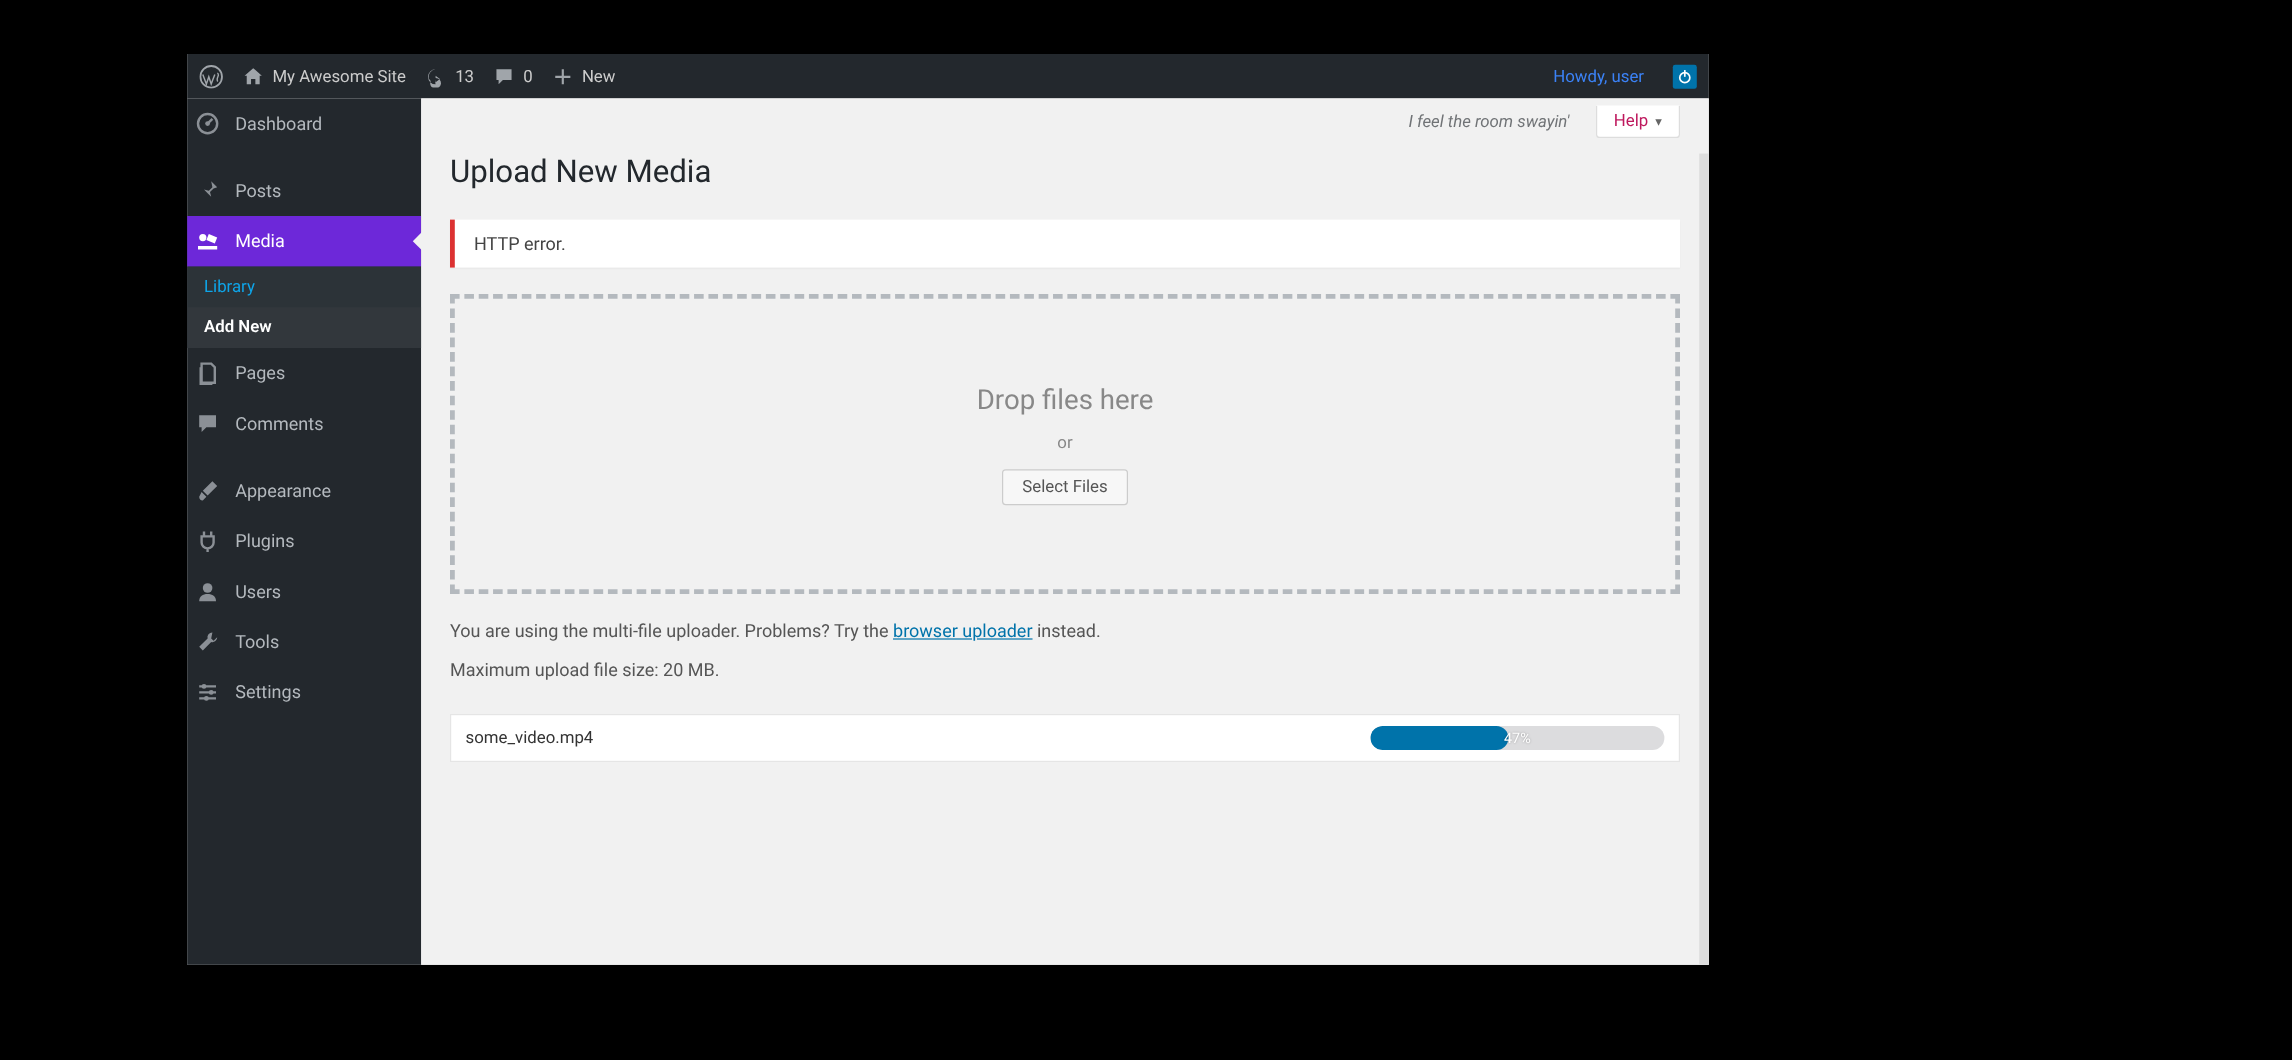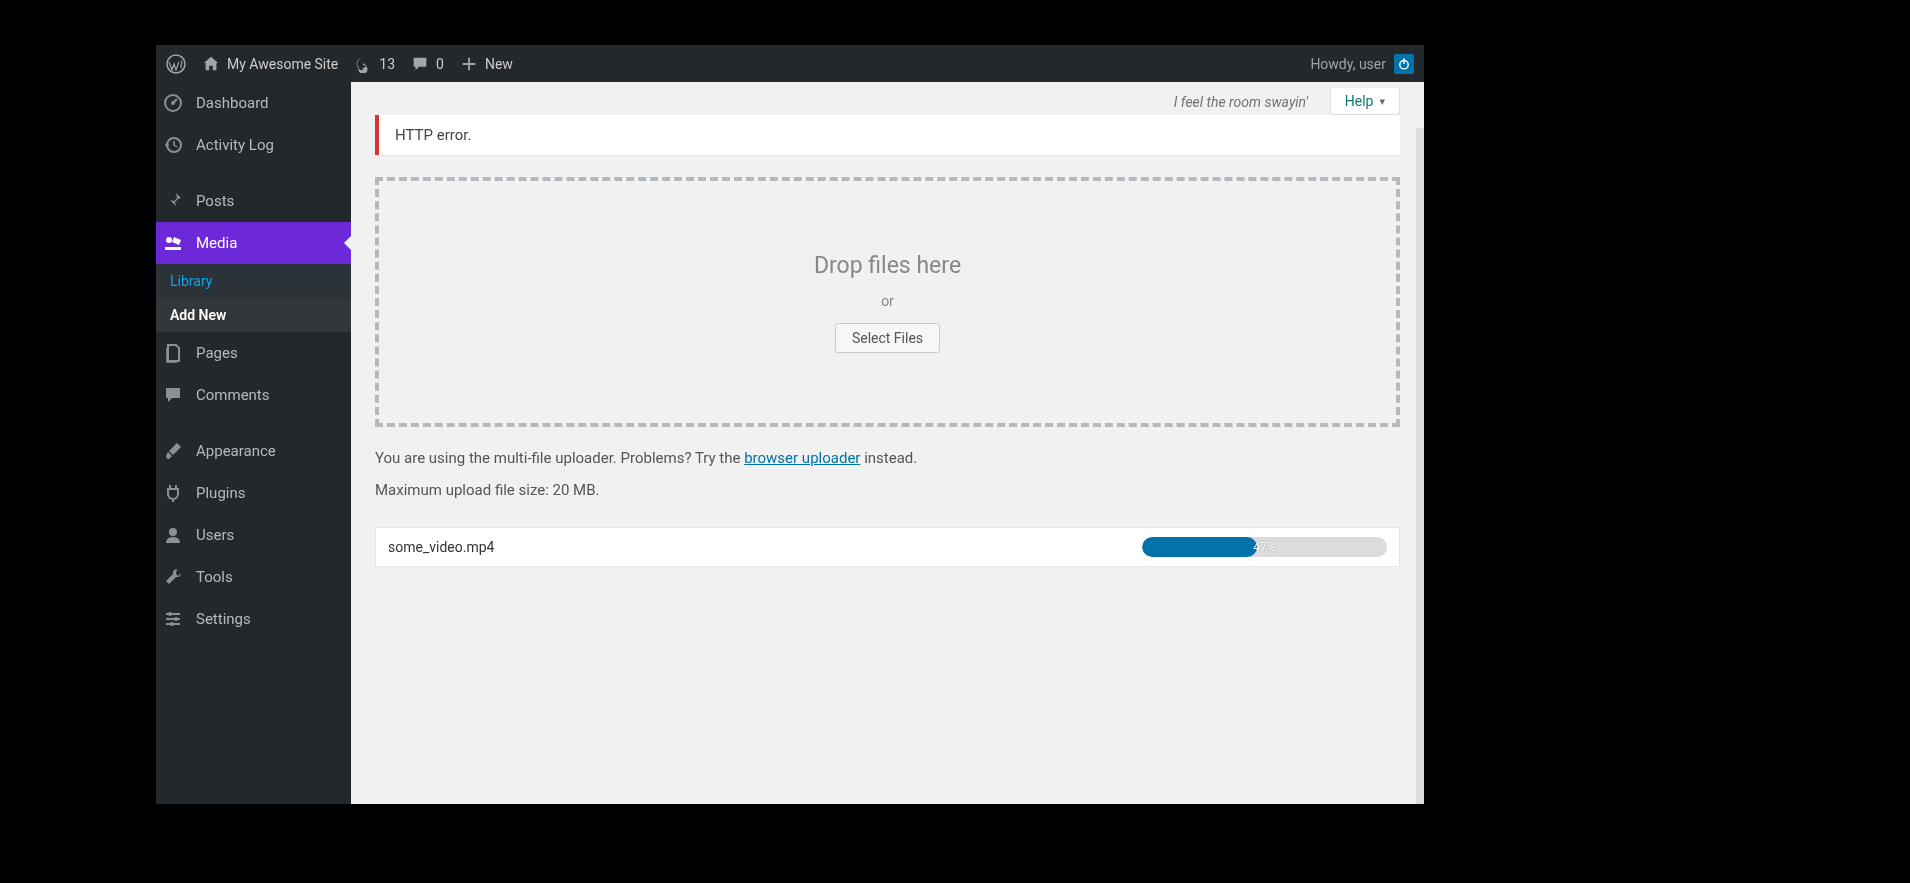--- a/index.html
+++ b/index.html
@@ -2,38 +2,38 @@
 <html><head>
 <meta charset="utf-8">
 <style>
 * { margin: 0; padding: 0; box-sizing: border-box; font-family: -apple-system, BlinkMacSystemFont, "Segoe UI", Roboto, sans-serif; }
 body { background: #000; width: 1910px; height: 883px; position: relative; }
 .wp-frame { position: absolute; left: 156px; top: 45px; width: 1268px; height: 759px; background: #f1f1f1; display: flex; flex-direction: column; }
 .adminbar { height: 37px; background: #23282d; color: #eee; display: flex; align-items: center; padding: 0 10px; font-size: 14px; }
 .adminbar-left { display: flex; align-items: center; gap: 16px; }
 .adminbar-item { display: flex; align-items: center; gap: 7px; color: #ccc; }
 .adminbar-item svg { fill: #a0a5aa; }
-.adminbar-right { margin-left: auto; display: flex; align-items: center; gap: 8px; color: #a3a3a3; }
+.adminbar-right { margin-left: auto; display: flex; align-items: center; gap: 24px; color: #3b82f6; }
 .avatar-badge { width: 20px; height: 20px; background: #0073aa; display: flex; align-items: center; justify-content: center; border-radius: 2px; }
 .avatar-badge svg { fill: #fff; }
 .wp-body { display: flex; flex: 1; min-height: 0; }
 .adminmenu { width: 195px; background: #23282d; color: #eee; display: flex; flex-direction: column; font-size: 15px; }
 .menu-item { display: flex; align-items: center; gap: 13px; padding: 11px 7px; color: #b4b9be; cursor: pointer; position: relative; }
 .menu-item svg { fill: #8b9096; width: 20px; height: 20px; flex-shrink: 0; }
 .menu-item.current { background: #6d28d9; color: #fff; }
 .menu-item.current svg { fill: #fff; }
 .menu-item.current::after { content: ""; position: absolute; right: -1px; top: 50%; transform: translateY(-50%); border: 8px solid transparent; border-right-color: #f1f1f1; }
 .menu-sep { height: 14px; }
 .submenu { background: #2c3338; }
 .submenu-item { padding: 9px 14px 9px 14px; color: #0ea5e9; font-size: 14px; cursor: pointer; }
 .submenu-item.current { color: #fff; font-weight: 600; background: #32373c; }
 .content { flex: 1; background: #f1f1f1; padding: 0 24px 24px 24px; position: relative; overflow: hidden; }
 .screen-meta { display: flex; justify-content: flex-end; align-items: center; gap: 22px; margin-top: 6px; }
 .tagline { color: #707376; font-size: 14px; font-style: italic; }
-.help-tab { background: #fff; border: 1px solid #ddd; border-top: none; padding: 5px 14px; font-size: 14px; color: #0f766e; display: flex; align-items: center; gap: 6px; cursor: pointer; border-radius: 0 0 3px 3px; }
+.help-tab { background: #fff; border: 1px solid #ddd; border-top: none; padding: 5px 14px; font-size: 14px; color: #be185d; display: flex; align-items: center; gap: 6px; cursor: pointer; border-radius: 0 0 3px 3px; }
 .help-tab::after { content: "▾"; font-size: 11px; color: #666; }
 h1.page-title { font-size: 26px; font-weight: 400; color: #23282d; margin: 14px 0 24px 0; }
 .error-notice { background: #fff; border-left: 4px solid #dc3232; padding: 11px 16px; font-size: 15px; color: #444; margin-bottom: 22px; box-shadow: 0 1px 1px rgba(0,0,0,0.04); }
 .dropzone { border: 4px dashed #b4b9be; min-height: 250px; display: flex; flex-direction: column; align-items: center; justify-content: center; gap: 14px; }
 .dz-title { font-size: 23px; color: #888; }
 .dz-or { font-size: 14px; color: #888; }
 .select-btn { background: #f7f7f7; border: 1px solid #ccc; color: #555; padding: 6px 16px; font-size: 14px; border-radius: 3px; cursor: pointer; }
 .hint { margin-top: 22px; font-size: 15px; color: #555; }
 .hint a { color: #0073aa; text-decoration: underline; }
 .maxsize { margin-top: 14px; font-size: 15px; color: #555; }
@@ -97,27 +97,20 @@
 
     <nav class="adminmenu">
       <div class="menu-item">
         <svg viewBox="0 0 20 20">
             <circle cx="10" cy="10" r="8" fill="none" stroke="#8b9096" stroke-width="2"></circle>
             <path d="M10 10l4-4" stroke="#8b9096" stroke-width="2"></path>
             <circle cx="10" cy="10" r="2"></circle>
           </svg>
         <span>Dashboard</span>
       </div>
-      <div class="menu-item">
-        <svg viewBox="0 0 20 20">
-            <circle cx="11" cy="10" r="7" fill="none" stroke="#8b9096" stroke-width="2"></circle>
-            <path d="M11 6v4l3 2M2 10h3l-1-2 1 2-1 2" stroke="#8b9096" stroke-width="1.5" fill="none"></path>
-          </svg>
-        <span>Activity Log</span>
-      </div>
       <div class="menu-sep"></div>
       <div class="menu-item">
         <svg viewBox="0 0 20 20">
             <path d="M13 2l5 5-3 1-3 3 1 4-3-3-5 5 5-5-3-3 4 1 3-3z"></path>
           </svg>
         <span>Posts</span>
       </div>
       <div class="menu-item current">
         <svg viewBox="0 0 20 20">
             <circle cx="6" cy="7" r="3"></circle>
@@ -182,20 +175,21 @@
     <main class="content">
       <div class="scrollbar"></div>
 
       <div class="screen-meta">
         <span class="tagline">I feel the room swayin'</span>
         <div class="help-tab">
           <span>Help</span>
         </div>
       </div>
 
+      <h1 class="page-title">Upload New Media</h1>
 
       <div class="error-notice">
         <span>HTTP error.</span>
       </div>
 
       <div class="dropzone">
         <div class="dz-title">Drop files here</div>
         <div class="dz-or">or</div>
         <button class="select-btn">Select Files</button>
       </div>

